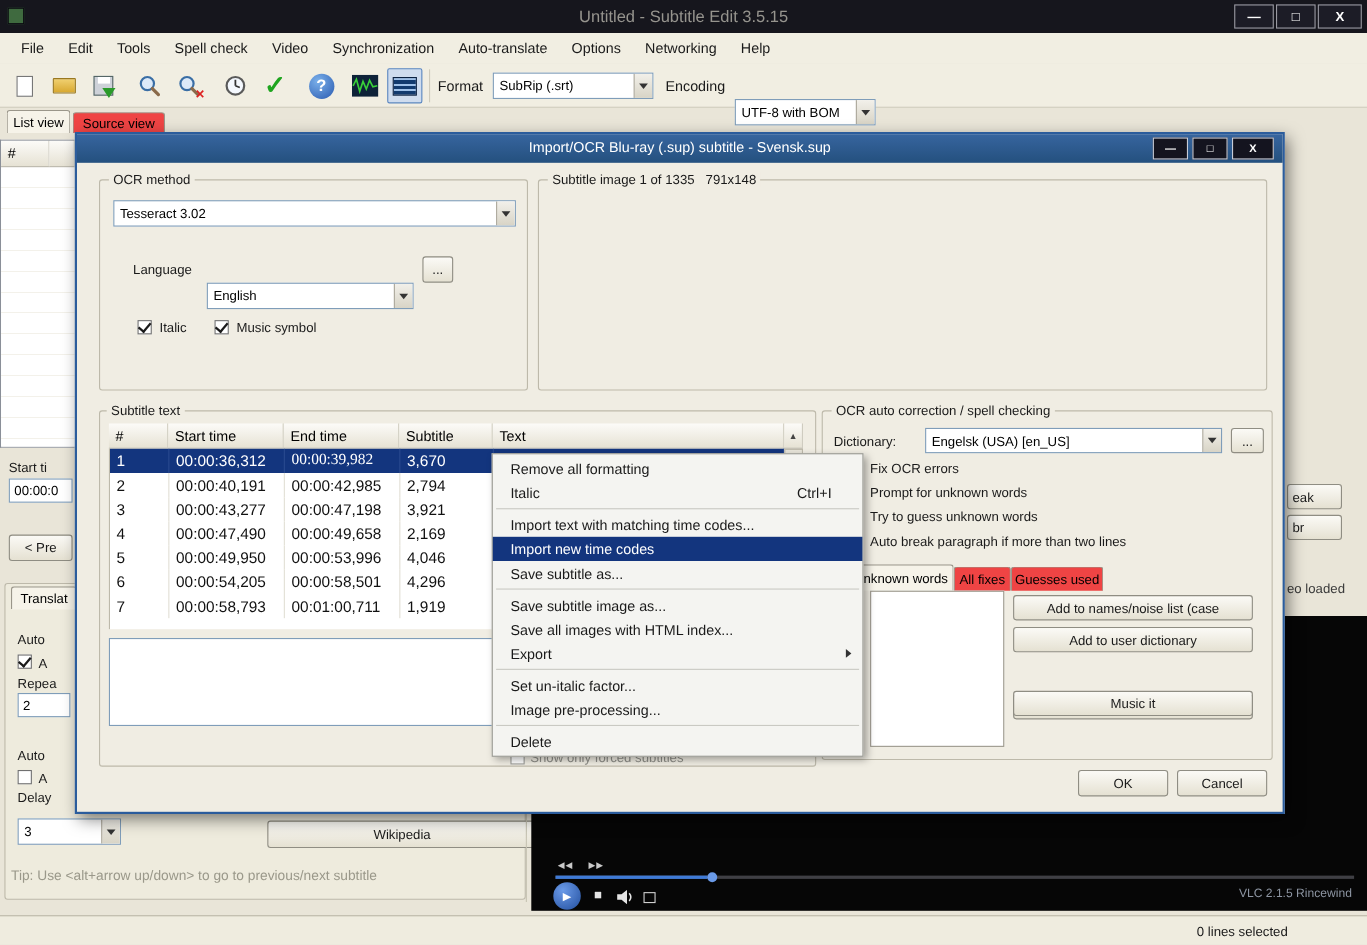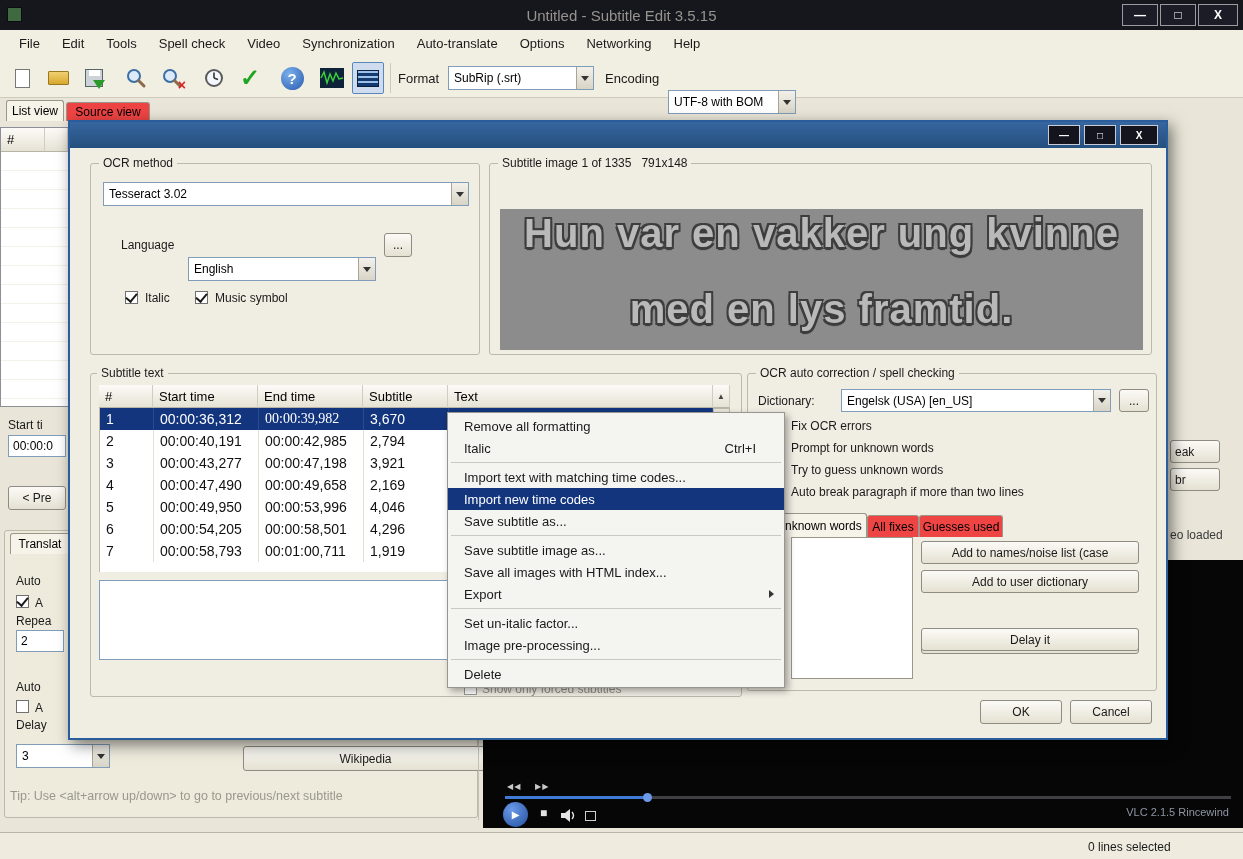--- a/index.html
+++ b/index.html
@@ -228,20 +228,21 @@
     <div class="abs" style="left:102px;top:251px;width:11px;height:10px;border:1px solid #d0d0d0;"></div>
     <span class="abs" style="right:14px;top:246px;color:#8d95a2;font-size:11px;">VLC 2.1.5 Rincewind</span>
   </div>
 
   <div class="statusbar">
     <span class="lbl abs" style="left:1088px;top:7px;">0 lines selected</span>
   </div>
 
   <div class="dialog">
     <div class="dlg-titlebar">
+      <span class="dlg-title">Import/OCR Blu-ray (.sup) subtitle - Svensk.sup</span>
       <div class="dlg-wbtn" style="right:86px;width:32px;">
           <span>—</span>
         </div>
       <div class="dlg-wbtn" style="right:50px;width:32px;">
           <span>□</span>
         </div>
       <div class="dlg-wbtn" style="right:8px;width:38px;">
           <span>X</span>
         </div>
     </div>
@@ -265,24 +266,20 @@
       <div class="cb on" style="left:34px;top:127px;"></div>
       <span class="lbl abs" style="left:54px;top:127px;">Italic</span>
       <div class="cb on" style="left:104px;top:127px;"></div>
       <span class="lbl abs" style="left:124px;top:127px;">Music symbol</span>
     </div>
 
     <div class="gb" style="left:419px;top:41px;width:663px;height:192px;">
       <span class="gb-label" style="left:8px;">
         <span>Subtitle image 1 of 1335</span>&nbsp;&nbsp;&nbsp;<span>791x148</span>
       </span>
-      <div class="abs" style="left:10px;top:45px;width:643px;height:141px;background:#8c8c8c;">
-        <div class="sub-img-text" style="top:2px;">Hun var en vakker ung kvinne</div>
-        <div class="sub-img-text" style="top:78px;">med en lys framtid.</div>
-      </div>
     </div>
 
     <div class="gb" style="left:20px;top:251px;width:652px;height:324px;">
       <span class="gb-label" style="left:6px;">Subtitle text</span>
 
       <div class="tblhdr" style="left:8px;top:11px;">
         <div class="hdrcell" style="width:54px;height:23px;">#</div>
         <div class="hdrcell" style="width:105px;height:23px;">Start time</div>
         <div class="hdrcell" style="width:105px;height:23px;">End time</div>
         <div class="hdrcell" style="width:85px;height:23px;">Subtitle</div>
@@ -371,21 +368,21 @@
 
       <div class="tab selected" style="left:23px;top:139px;width:96px;height:24px;">Unknown words</div>
       <div class="tab" style="left:119px;top:141px;width:52px;height:22px;">All fixes</div>
       <div class="tab" style="left:171px;top:141px;width:84px;height:22px;">Guesses used</div>
 
       <div class="abs" style="left:43px;top:163px;width:122px;height:142px;background:#fff;border:1px solid #9a968a;"></div>
 
       <div class="btn abs" style="left:173px;top:167px;width:218px;height:23px;">Add to names/noise list (case</div>
       <div class="btn abs" style="left:173px;top:196px;width:218px;height:23px;">Add to user dictionary</div>
       <div class="btn abs" style="left:173px;top:225px;width:218px;height:23px;margin-top:32px;">Add pair to OCR replace list</div>
-      <div class="btn abs" style="left:173px;top:254px;width:218px;height:23px;">Delay it</div>
+      <div class="btn abs" style="left:173px;top:254px;width:218px;height:23px;">Music it</div>
     </div>
 
     <div class="btn abs" style="left:910px;top:578px;width:82px;height:24px;">OK</div>
     <div class="btn abs" style="left:1000px;top:578px;width:82px;height:24px;">Cancel</div>
   </div>
 
   <div class="ctx">
     <div class="ctx-item">
         <span>Remove all formatting</span>
       </div>

